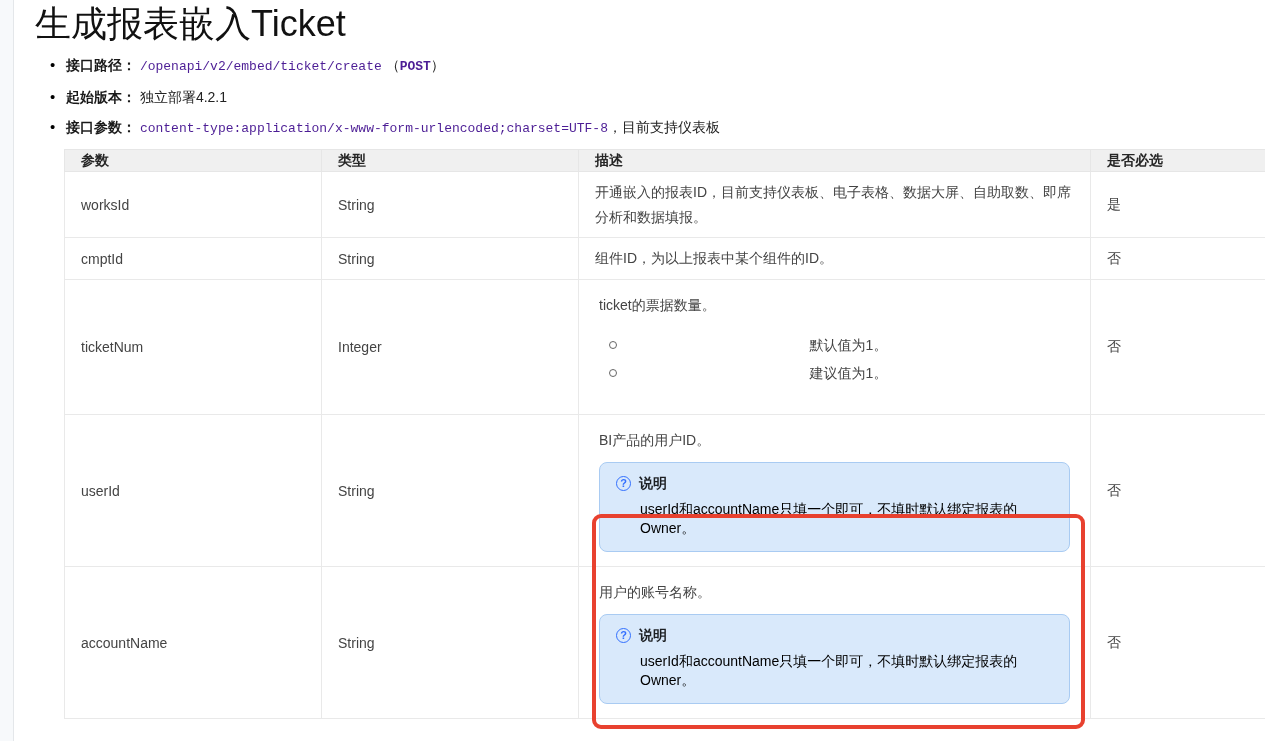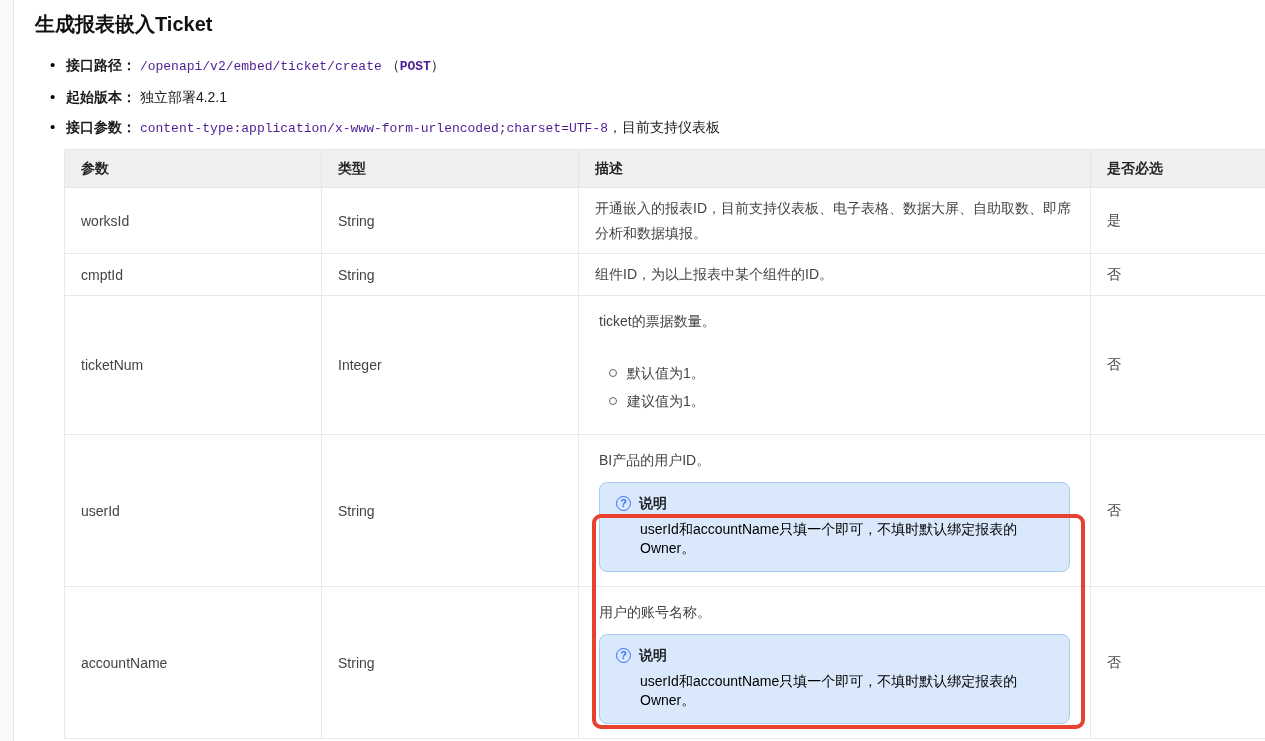--- a/index.html
+++ b/index.html
@@ -18,22 +18,22 @@
   .side-strip {
     position:absolute; left:0; top:0;
     width:14px; height:741px;
     background:#f7f9fb;
     border-right:1px solid #e4e7ea;
   }
   .content { position:absolute; left:15px; top:0; width:1250px; }
 
   .page-title {
     margin:6px 0 0 20px;
-    font-size:20px; line-height:36px;
-    font-weight:bold; color:#111;
+    font-size:36px; line-height:36px;
+    font-weight:normal; color:#111;
   }
 
   ul.api-bullets {
     list-style:none;
     margin:13px 0 0 0;
     padding:0 0 0 35px;
     font-size:14px; color:#222;
   }
   ul.api-bullets > li {
     position:relative;
@@ -56,21 +56,21 @@
   .table-wrap { margin:10px 0 0 49px; }
   table.param-table {
     border-collapse:collapse;
     table-layout:fixed;
     width:1210px;
     font-size:14px; color:#444;
   }
   .param-table th {
     background:#f0f0f0;
     border:1px solid #e6e6e6;
-    height:38px;
+    height:22px;
     padding:0 16px;
     text-align:left;
     font-weight:bold;
     color:#262626;
   }
   .param-table td {
     border:1px solid #e9e9e9;
     padding:0 16px;
     vertical-align:middle;
     background:#fff;
@@ -80,21 +80,21 @@
   tr.row-ticketnum td { height:135px; }
   tr.row-userid    td { height:137px; }
   tr.row-accountname td { height:150px; }
 
   td.desc-cell { vertical-align:top; padding:14px 20px; line-height:22px; }
   td.desc-cell p { margin:0; }
   td.desc-cell p.desc-line { margin:0 0 0 0; }
 
   ul.circle-list {
     list-style:none;
-    margin:32px 0 0 6px; padding:0;
+    margin:20px 0 0 6px; padding:0;text-align:center;
   }
   ul.circle-list li {
     position:relative;
     padding-left:22px;
     margin-bottom:10px;
     line-height:18px;
   }
   ul.circle-list li::before {
     content:"";
     position:absolute; left:4px; top:5px;

